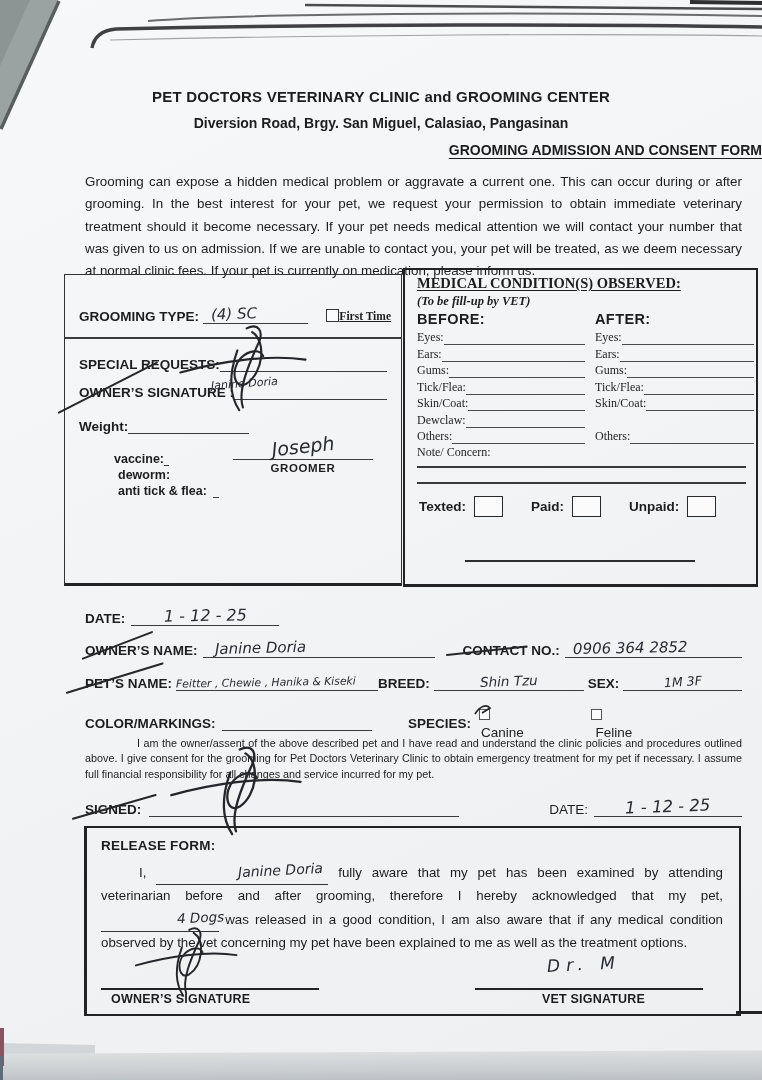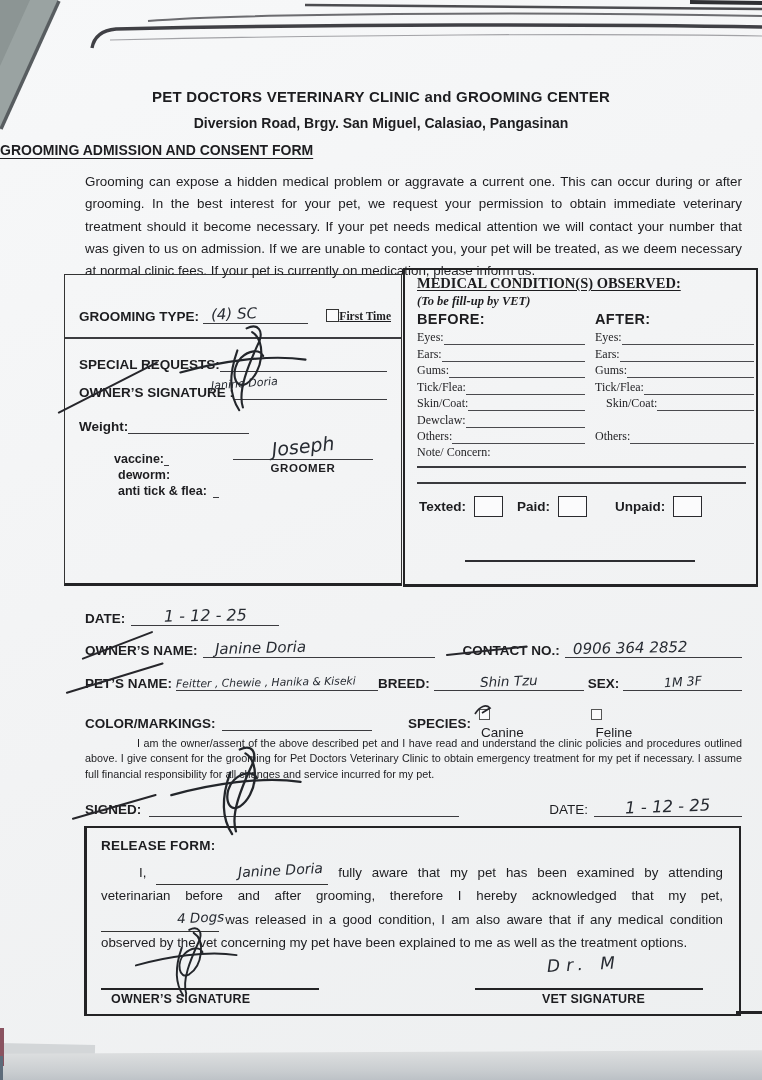--- a/index.html
+++ b/index.html
@@ -21,21 +21,21 @@
   .u{display:inline-block;border-bottom:1.7px solid #3b3b3f;vertical-align:bottom;}
   .fill{flex:1;border-bottom:1.7px solid #3b3b3f;height:14px;}
   .row{position:absolute;display:flex;align-items:flex-end;}
   .cb{display:inline-block;width:13px;height:13px;border:1.7px solid #333;background:#fbfbfc;vertical-align:-2px;}
   .cb-sm{display:inline-block;width:9px;height:9px;border:1.4px solid #555;background:#fbfbfc;vertical-align:-1px;}
   .slash{position:absolute;height:2.3px;background:#26262b;border-radius:2px;transform-origin:left center;}
   .scribble{position:absolute;pointer-events:none;}
   
   .h-title{position:absolute;left:0;right:0;top:88px;text-align:center;font-weight:700;font-size:15px;letter-spacing:.2px;}
   .h-addr{position:absolute;left:0;right:0;top:115px;text-align:center;font-weight:700;font-size:14px;}
-  .h-form{position:absolute;left:0;right:0;top:142px;text-align:left;font-weight:700;font-size:14px;
+  .h-form{position:absolute;left:0;right:0;top:142px;text-align:right;font-weight:700;font-size:14px;
     text-decoration:underline;text-underline-offset:3px;}
   .intro{position:absolute;left:85px;top:171px;width:657px;font-size:13.4px;line-height:22.3px;text-align:justify;}
   
   .gbox{position:absolute;left:64px;top:274px;width:336px;height:308px;
     border:1.8px solid #333;border-bottom:3px solid #232325;background:transparent;}
   .mbox{position:absolute;left:403px;top:268px;width:351px;height:314px;
     border:2.2px solid #232325;border-bottom:3.2px solid #232325;}
   .gbox .divider{position:absolute;left:0;right:0;top:62px;height:2px;background:#3c3c40;}
   .groomer-blk{position:absolute;left:168px;top:160px;width:140px;text-align:center;}
   .groomer-line{border-top:1.7px solid #3b3b3f;margin-top:2px;}
@@ -170,21 +170,21 @@
     <div class="mrow" style="top:109.5px;">
       <span class="mcell" style="width:168px;">
           <span>Tick/Flea:</span>
           <span class="fill"></span>
         </span>
       <span class="mcell" style="flex:1;margin-left:10px;">
           <span>Tick/Flea:</span>
           <span class="fill"></span>
         </span>
     </div>
-    <div class="mrow" style="top:126px;gap:11px;">
+    <div class="mrow" style="top:126px;">
       <span class="mcell" style="width:168px;">
           <span>Skin/Coat:</span>
           <span class="fill"></span>
         </span>
       <span class="mcell" style="flex:1;margin-left:10px;">
           <span>Skin/Coat:</span>
           <span class="fill"></span>
         </span>
     </div>
     <div class="mrow" style="top:142.5px;">
@@ -205,21 +205,21 @@
         </span>
     </div>
 
     <div style="position:absolute;left:12px;top:175px;font-family:'Liberation Serif',serif;font-size:12px;">Note/ Concern:</div>
     <div style="position:absolute;left:12px;right:10px;top:196px;height:1.7px;background:#3a3a3e;"></div>
     <div style="position:absolute;left:12px;right:10px;top:212px;height:1.7px;background:#3a3a3e;"></div>
 
     <div class="row" style="left:14px;top:226px;right:10px;align-items:center;">
       <span class="lbl">Texted:</span>
       <span class="paybox" style="margin-left:8px;"></span>
-      <span class="lbl" style="margin-left:14px;">Paid:</span>
+      <span class="lbl" style="margin-left:28px;">Paid:</span>
       <span class="paybox" style="margin-left:8px;"></span>
       <span class="lbl" style="margin-left:28px;">Unpaid:</span>
       <span class="paybox" style="margin-left:8px;"></span>
     </div>
 
     <div style="position:absolute;left:60px;width:230px;top:290px;border-top:2px solid #2e2e32;"></div>
   </div>
 
   <div class="row" style="left:85px;top:606px;width:270px;">
     <span class="lbl">DATE:</span>

